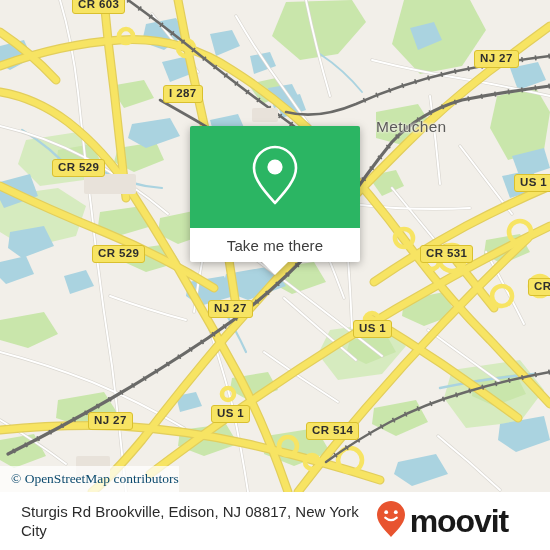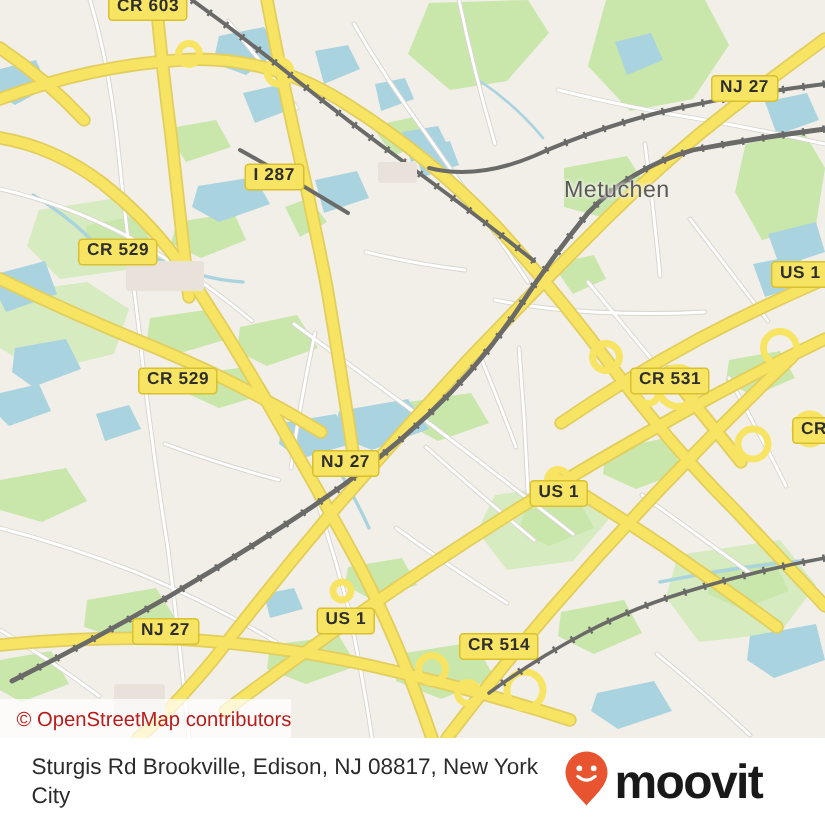--- a/index.html
+++ b/index.html
@@ -101,24 +101,25 @@
   .osm-attrib {
     position: absolute;
     left: 0;
     top: 466px;
     height: 26px;
     display: flex;
     align-items: center;
     padding-left: 11px;
     padding-right: 0;
     font-size: 13.5px;
-    color: #b91c1c;
+    color: #0c4a6e;
     background: rgba(255,255,255,.72);
     z-index: 30;
     white-space: nowrap;
+    font-family: Liberation Serif, serif;
   }
 
   
   .info-bar {
     position: absolute;
     left: 0;
     top: 492px;
     width: 522px;
     height: 58px;
     background: #ffffff;
@@ -358,33 +359,47 @@
         <rect class="bld" x="76" y="456" width="34" height="22" rx="2"></rect>
         <rect class="bld" x="252" y="108" width="26" height="14" rx="2"></rect>
       </g>
     </svg>
 
     <div class="city-label" style="left:376px; top:118px;">Metuchen</div>
 
     <div id="shield-layer">
         <div class="shield" style="left: 72px; top: -4px;">CR 603</div>
         <div class="shield" style="left: 474px; top: 50px;">NJ 27</div>
-        <div class="shield" style="left: 163px; top: 85px; margin-top: 24px;">I 287</div>
+        <div class="shield" style="left: 163px; top: 85px;">I 287</div>
         <div class="shield" style="left: 52px; top: 159px;">CR 529</div>
         <div class="shield" style="left: 514px; top: 174px;">US 1</div>
         <div class="shield" style="left: 92px; top: 245px;">CR 529</div>
         <div class="shield" style="left: 420px; top: 245px;">CR 531</div>
         <div class="shield" style="left: 528px; top: 278px;">CR</div>
         <div class="shield" style="left: 208px; top: 300px;">NJ 27</div>
         <div class="shield" style="left: 353px; top: 320px;">US 1</div>
         <div class="shield" style="left: 88px; top: 412px;">NJ 27</div>
         <div class="shield" style="left: 211px; top: 405px;">US 1</div>
         <div class="shield" style="left: 306px; top: 422px;">CR 514</div>
       </div>
 
+    <div class="popup">
+      <div class="popup-top">
+        <span>
+          <svg width="54" height="64" viewBox="0 0 54 64" aria-hidden="true">
+            <path d="M27 4 C15.4 4 6 13.4 6 25 C6 38 20 52 27 60 C34 52 48 38 48 25 C48 13.4 38.6 4 27 4 Z" fill="none" stroke="#ffffff" stroke-width="2.6" stroke-linejoin="round"></path>
+            <circle cx="27" cy="24" r="7.6" fill="#ffffff"></circle>
+          </svg>
+        </span>
+      </div>
+      <div class="popup-bottom">
+        <span class="popup-bottom-label">Take me there</span>
+        <span class="popup-tail"></span>
+      </div>
+    </div>
 
     <div class="osm-attrib">© OpenStreetMap contributors</div>
   </div>
 
   <div class="info-bar">
     <div class="address">Sturgis Rd Brookville, Edison, NJ 08817, New York City</div>
     <div class="brand">
       <span>
         <svg width="30" height="38" viewBox="0 0 30 38" aria-hidden="true">
           <path d="M15 1 C7.3 1 1 7.3 1 15 C1 24 11 32 15 37 C19 32 29 24 29 15 C29 7.3 22.7 1 15 1 Z" fill="#E8542F"></path>

